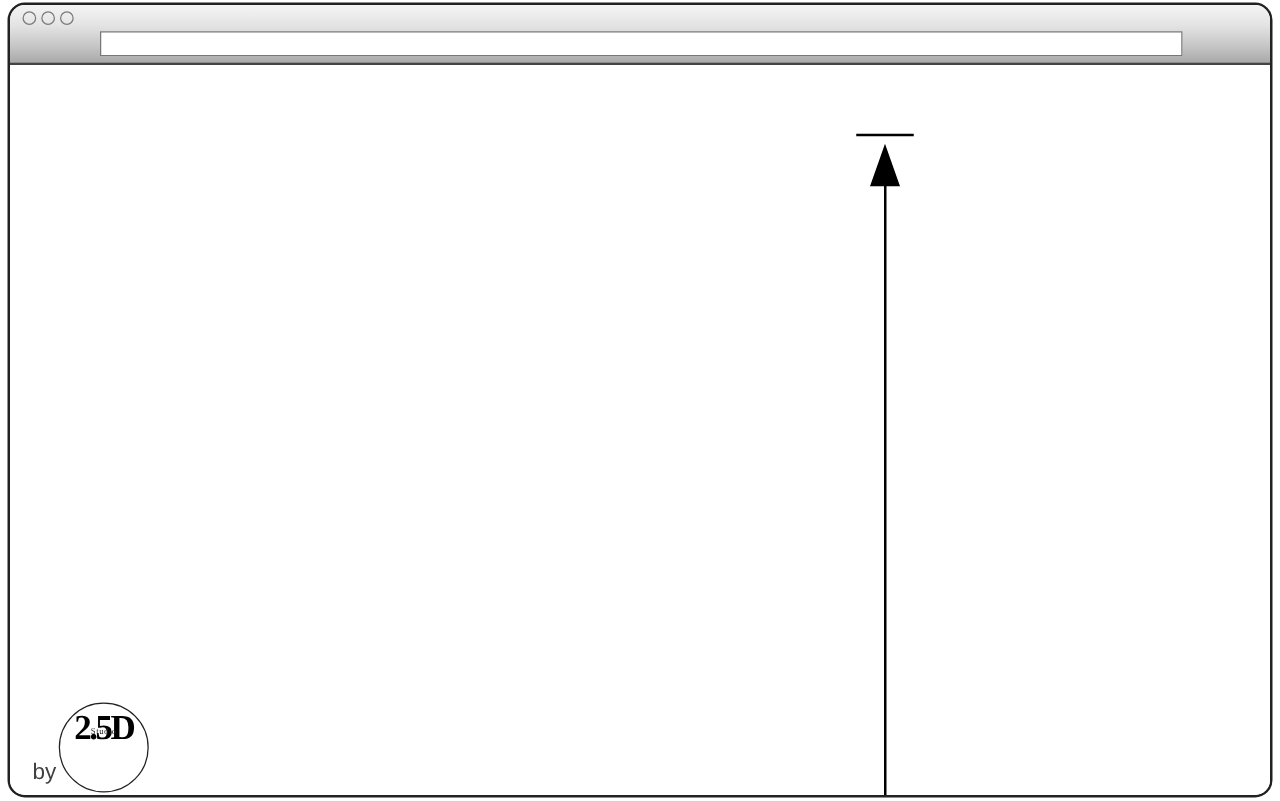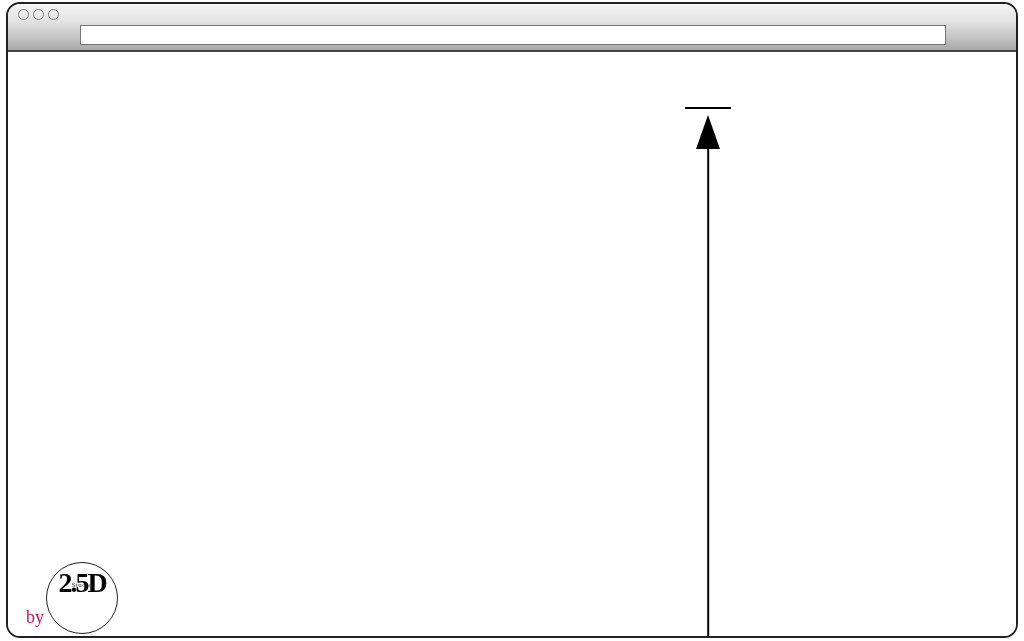--- a/index.html
+++ b/index.html
@@ -92,23 +92,23 @@
   
   .logo-wrap {
     position: absolute;
     left: 18px;
     bottom: 2px;
     height: 78px;
     display: flex;
     align-items: flex-end;
   }
   .logo-by {
-    font-family: Liberation Serif, serif;
+    font-family: Liberation Sans, sans-serif;
     font-size: 18px;
-    color: #be185d;
+    color: #404040;
     margin-right: 2px;
     margin-bottom: 6px;
     text-align: center;
   }
   .logo-circle {
     width: 72px; height: 72px;
     border: 1.6px solid #222;
     border-radius: 50%;
     display: flex;
     flex-direction: column;

